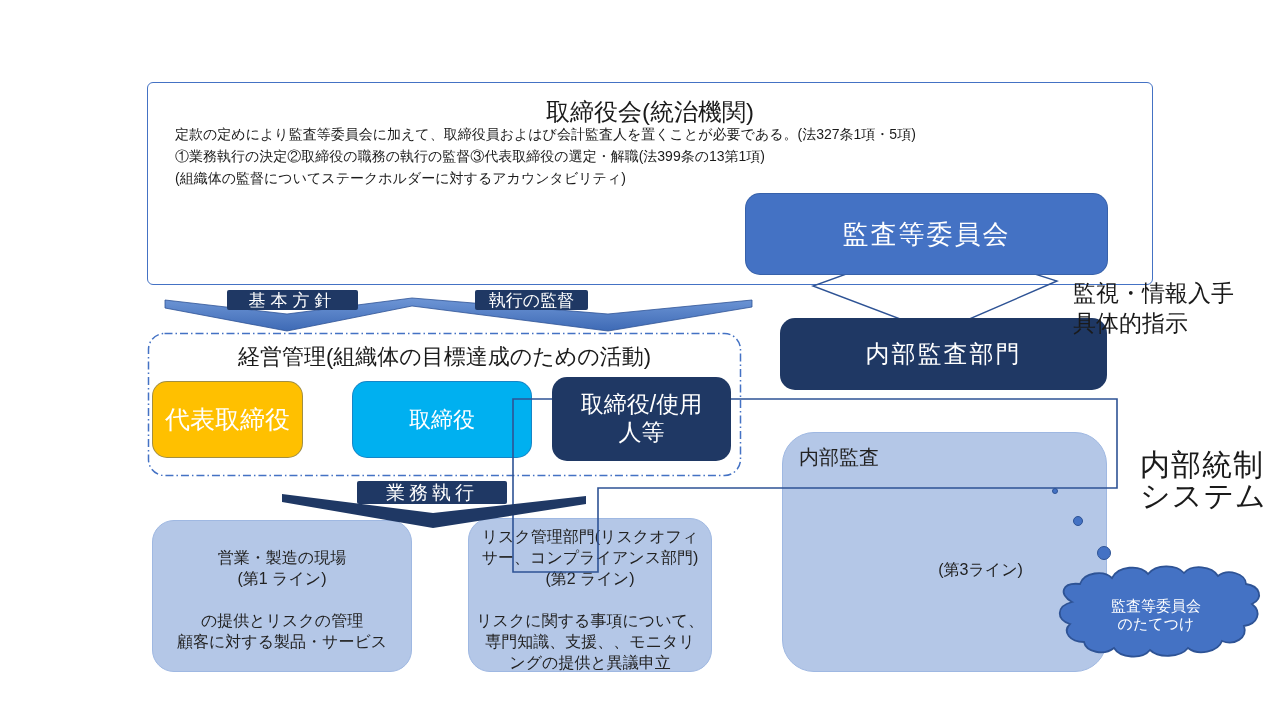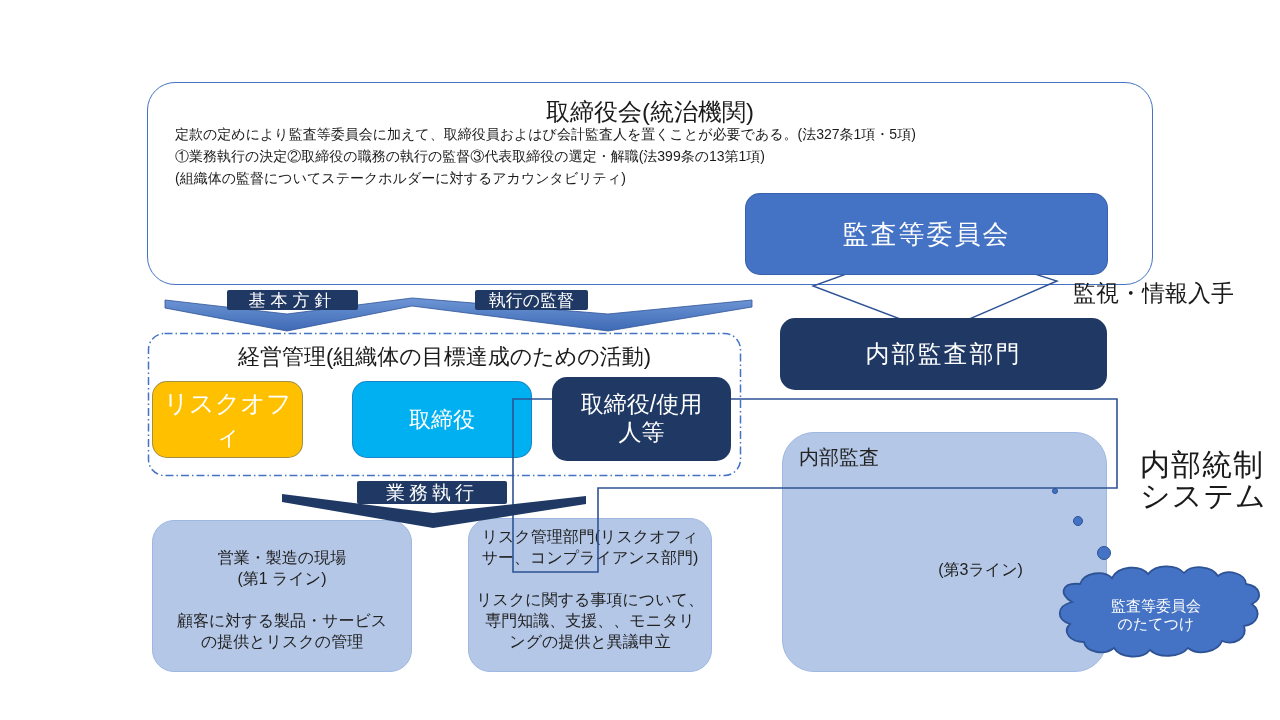--- a/index.html
+++ b/index.html
@@ -10,21 +10,21 @@
   .stage{
     position:relative;width:1280px;height:720px;background:#fff;overflow:hidden;
     font-family:"Liberation Sans",sans-serif;color:var(--ink);
   }
   .abs{position:absolute;}
   .layer{position:absolute;left:0;top:0;width:1280px;height:720px;pointer-events:none;}
   .z0{z-index:0}.z1{z-index:1}.z2{z-index:2}.z3{z-index:3}.z4{z-index:4}
 
   .bigbox{
     left:147px;top:82px;width:1006px;height:203px;
-    border:1.6px solid var(--accent);border-radius:28px;background:#fff;box-sizing:border-box;
+    border:1.6px solid var(--accent);border-radius:6px;background:#fff;box-sizing:border-box;
   }
   .bigbox .title{position:absolute;left:0;top:13px;width:100%;text-align:center;font-size:24px;}
   .bigbox .body{position:absolute;left:27px;top:40px;font-size:14px;line-height:22px;white-space:nowrap;}
 
   .roundbox{border-radius:15px;box-sizing:border-box;display:flex;align-items:center;justify-content:center;text-align:center;}
   .audit{left:745px;top:193px;width:363px;height:82px;background:var(--accent);border:1px solid rgba(46,83,149,.55);color:#fff;font-size:26px;letter-spacing:2px;}
   .iadept{left:780px;top:318px;width:327px;height:72px;background:var(--navy);color:#fff;font-size:24px;letter-spacing:2px;}
 
   .gold{left:152px;top:381px;width:151px;height:77px;background:var(--gold);border:1px solid rgba(46,83,149,.45);color:#fff;font-size:25px;}
   .cyan{left:352px;top:381px;width:180px;height:77px;background:var(--cyan);border:1px solid rgba(46,83,149,.45);color:#fff;font-size:22px;}
@@ -66,37 +66,38 @@
       <div class="tline">定款の定めにより監査等委員会に加えて、取締役員およはび会計監査人を置くことが必要である。(法327条1項・5項)</div>
       <div class="tline">①業務執行の決定②取締役の職務の執行の監督③代表取締役の選定・解職(法399条の13第1項)</div>
       <div class="tline">(組織体の監督についてステークホルダーに対するアカウンタビリティ)</div>
     </div>
   </div>
 
   <div class="abs roundbox audit z2">監査等委員会</div>
   <div class="abs roundbox iadept z2">内部監査部門</div>
 
   <div class="abs mgmt-title z2">経営管理(組織体の目標達成のための活動)</div>
-  <div class="abs roundbox gold z2">リスクオフィ</div>
+  <div class="abs roundbox gold z2">代表取締役</div>
   <div class="abs roundbox cyan z2">取締役</div>
   <div class="abs roundbox dnavy z4">
     <div>取締役/使用</div>
     <div>人等</div>
   </div>
 
   <div class="abs lightbox l1 z2">
     <div class="tline">営業・製造の現場</div>
     <div class="tline">(第1 ライン)</div>
     <div class="tline"></div>
+    <div class="tline">の提供とリスクの管理</div>
     <div class="tline">顧客に対する製品・サービス</div>
-    <div class="tline">の提供とリスクの管理</div>
   </div>
   <div class="abs lightbox l2 z2">
     <div class="tline">リスク管理部門(リスクオフィ</div>
     <div class="tline">サー、コンプライアンス部門)</div>
+    <div class="tline">(第2 ライン)</div>
     <div class="tline"></div>
     <div class="tline">リスクに関する事項について、</div>
     <div class="tline">専門知識、支援、、モニタリ</div>
     <div class="tline">ングの提供と異議申立</div>
   </div>
   <div class="abs lightbox l3 z2">
     <div class="t">内部監査</div>
     <div class="b">(第3ライン)</div>
   </div>
 
@@ -122,20 +123,21 @@
              C 1104,656 1086,652 1084,642 C 1070,642 1062,632 1070,624
              C 1056,620 1056,606 1072,602 Z" fill="#4472C4" stroke="#2E5395" stroke-width="1.8"></path>
   </svg>
 
   <div class="abs bar bar1 z4">基本方針</div>
   <div class="abs bar bar2 z4">執行の監督</div>
   <div class="abs bar bar3 z4">業務執行</div>
 
   <div class="abs note monitor z4">
     <div>監視・情報入手</div>
+    <div>具体的指示</div>
   </div>
   <div class="abs note ics z4">
     <div>内部統制</div>
     <div>システム</div>
   </div>
 
   <div class="abs cloudtxt z4">
     <div>監査等委員会</div>
     <div>のたてつけ</div>
   </div>

